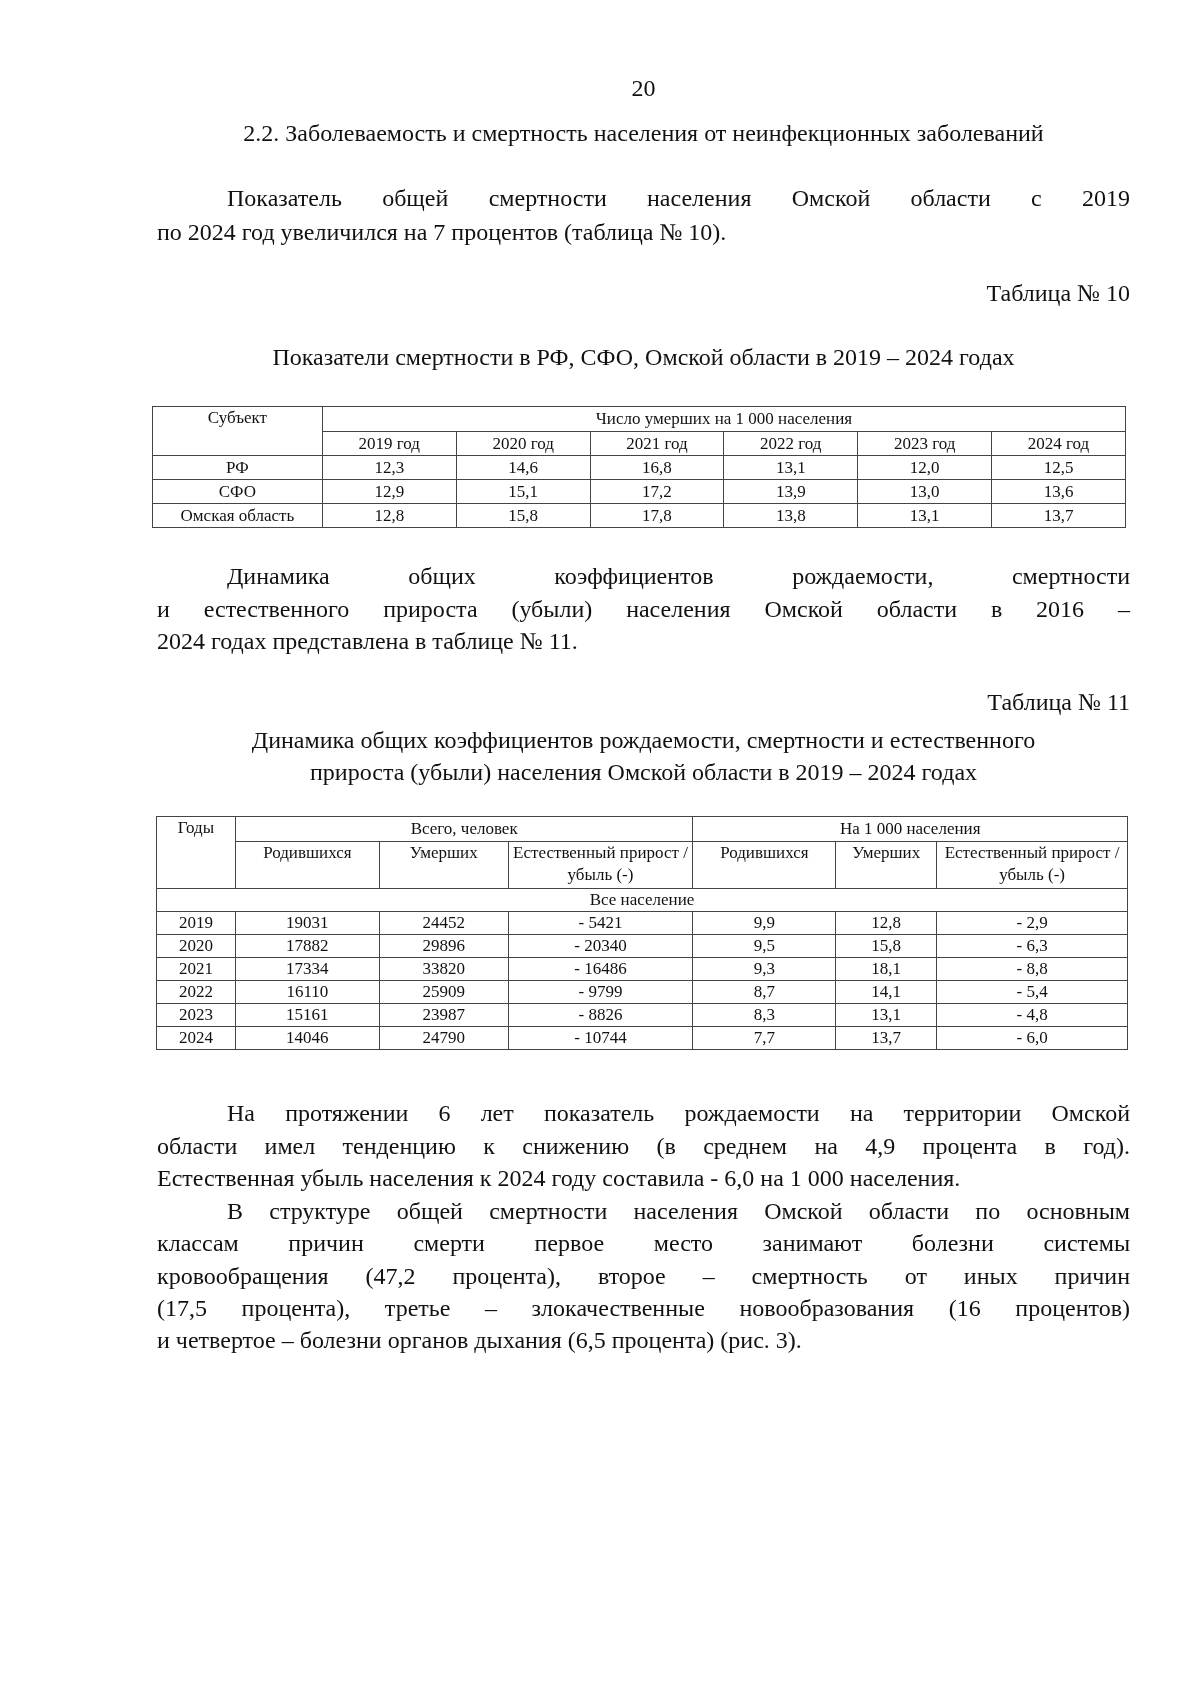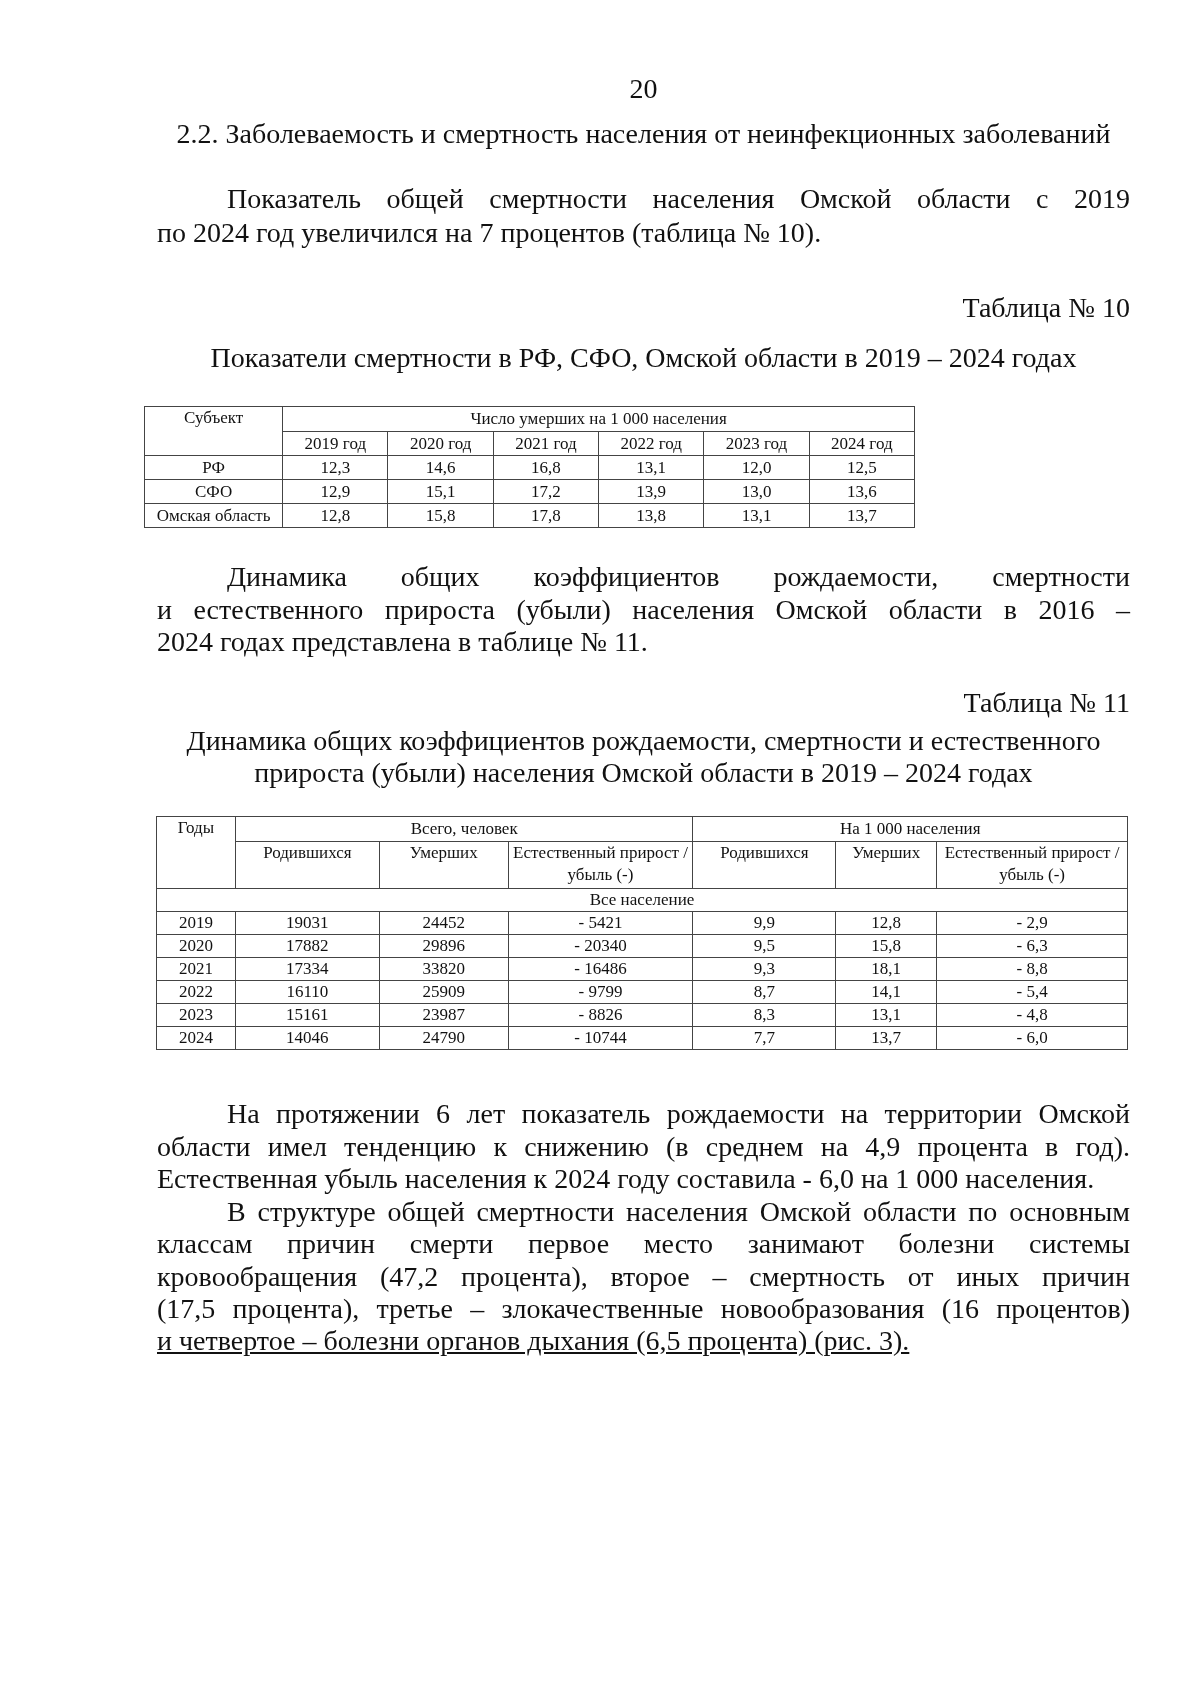--- a/index.html
+++ b/index.html
@@ -1,42 +1,42 @@
 <!DOCTYPE html>
 <html><head>
 <meta charset="utf-8">
 <style>
   html, body { margin:0; padding:0; background:#ffffff; }
   body { width:1200px; height:1697px; position:relative; overflow:hidden;
          font-family:"Liberation Serif", serif; color:#111; }
-  .line { position:absolute; left:157px; width:973px; font-size:28px; line-height:33px; white-space:nowrap; }
+  .line { position:absolute; left:157px; width:973px; font-size:24px; line-height:33px; white-space:nowrap; }
   .center { text-align:center; }
   .right { text-align:right; }
   .just { text-align:justify; text-align-last:justify; white-space:normal; }
   .indent { text-indent:70px; }
   table { position:absolute; border-collapse:collapse; font-size:17px; }
   td, th { border:1px solid #444; text-align:center; font-weight:normal; padding:0; line-height:22px; }
 </style>
 </head>
 <body>
 
 <div>
 
   <div class="line center" style="top:72px;">20</div>
   <div class="line center" style="top:117px;">2.2. Заболеваемость и смертность населения от неинфекционных заболеваний</div>
 
   <div>
     <div class="line just indent" style="top:182px;">Показатель общей смертности населения Омской области с 2019</div>
     <div class="line" style="top:216px;">по 2024 год увеличился на 7 процентов (таблица № 10).</div>
   </div>
 
-  <div class="line right" style="top:291px;">Таблица № 10</div>
+  <div class="line right" style="top:277px;">Таблица № 10</div>
   <div class="line center" style="top:341px;">Показатели смертности в РФ, СФО, Омской области в 2019 – 2024 годах</div>
 
-  <table style="left:144px; top:406px; width:771px;">
+  <table style="left:152px; top:406px; width:974px;">
     <colgroup>
       <col style="width:170px">
         <col style="width:134px">
         <col style="width:134px">
         <col style="width:134px">
         <col style="width:134px">
         <col style="width:134px">
         <col style="width:134px">
     </colgroup>
     <tbody>
@@ -180,16 +180,16 @@
     <div class="line just indent" style="top:1097px;">На протяжении 6 лет показатель рождаемости на территории Омской</div>
     <div class="line just" style="top:1130px;">области имел тенденцию к снижению (в среднем на 4,9 процента в год).</div>
     <div class="line" style="top:1162px;">Естественная убыль населения к 2024 году составила - 6,0 на 1 000 населения.</div>
   </div>
 
   <div>
     <div class="line just indent" style="top:1195px;">В структуре общей смертности населения Омской области по основным</div>
     <div class="line just" style="top:1227px;">классам причин смерти первое место занимают болезни системы</div>
     <div class="line just" style="top:1260px;">кровообращения (47,2 процента), второе – смертность от иных причин</div>
     <div class="line just" style="top:1292px;">(17,5 процента), третье – злокачественные новообразования (16 процентов)</div>
-    <div class="line" style="top:1324px;text-decoration:underline;">и четвертое – болезни органов дыхания (6,5 процента) (рис. 3).</div>
+    <div class="line" style="top:1324px;">и четвертое – болезни органов дыхания (6,5 процента) (рис. 3).</div>
   </div>
 
 </div>
 
 </body></html>

